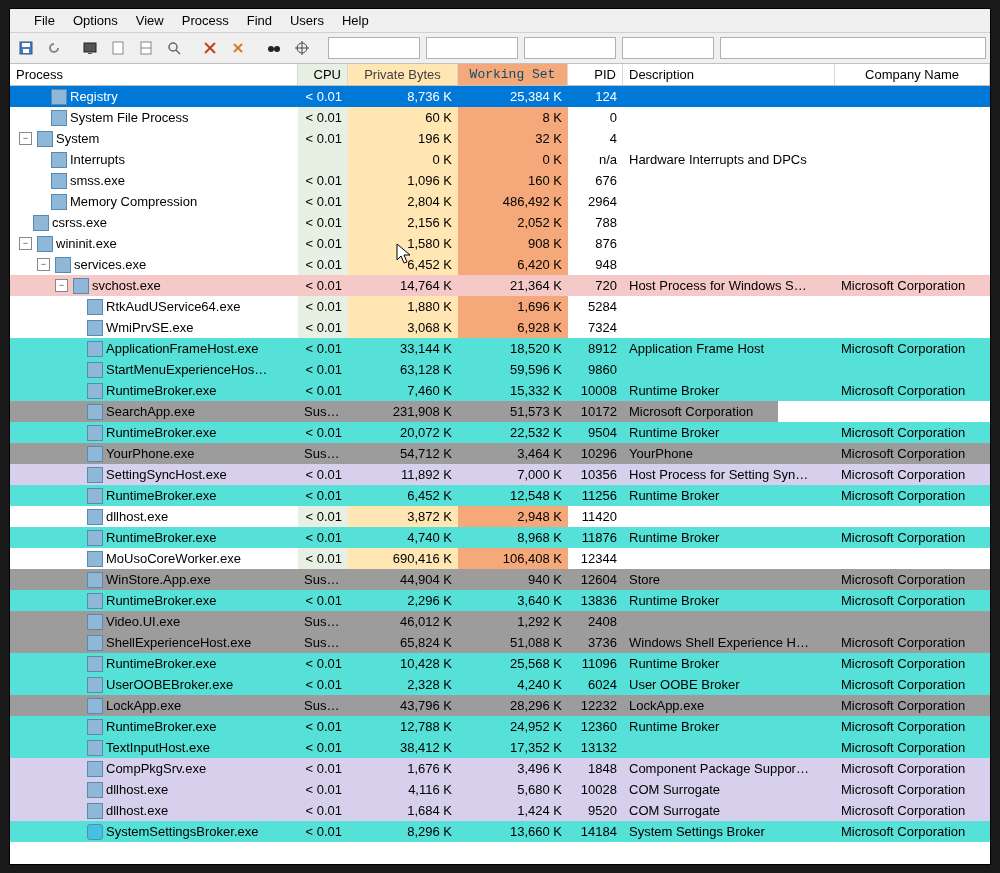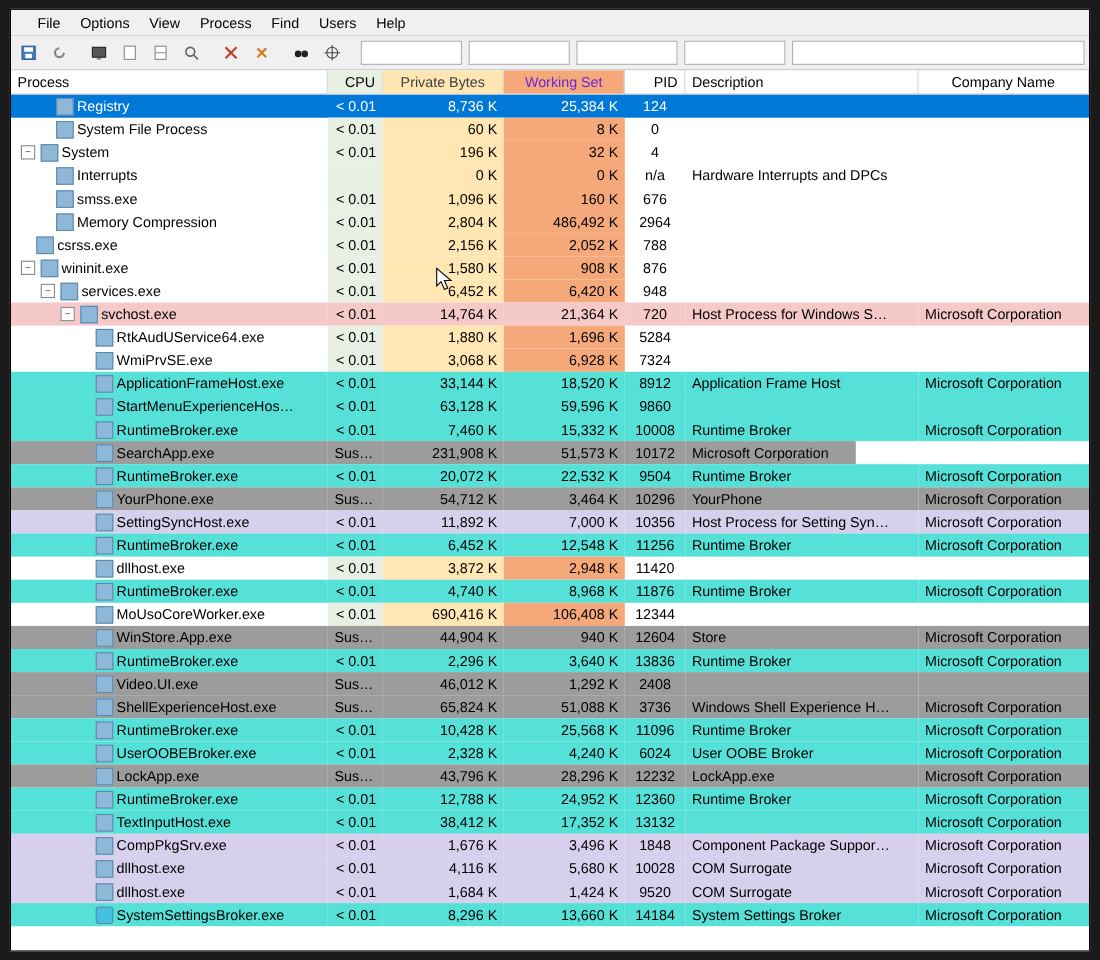--- a/index.html
+++ b/index.html
@@ -13,36 +13,36 @@
   .tb-box{flex:0 0 90px;height:20px;border:1px solid #b0b0b0;background:#fff;margin-left:2px;}
   .header{display:flex;background:#fff;border-bottom:1px solid #c0c0c0;font-size:13px;}
   .header .hcell{padding:3px 6px;border-right:1px solid #d8d8d8;box-sizing:border-box;white-space:nowrap;overflow:hidden;text-overflow:ellipsis;}
   .body{overflow:auto;height:calc(100% - 76px);}
   .row{display:flex;height:21px;line-height:21px;font-size:13px;position:relative;}
   .row .cell{padding:0 6px;box-sizing:border-box;white-space:nowrap;overflow:hidden;text-overflow:ellipsis;}
   .c-process{width:288px;position:relative;display:flex;align-items:center;gap:3px;}
   .c-cpu{width:50px;text-align:right;}
   .c-priv{width:110px;text-align:right;}
   .c-work{width:110px;text-align:right;}
-  .c-pid{width:55px;text-align:center;}
+  .c-pid{width:55px;text-align:right;}
   .c-desc{width:212px;}
   .c-comp{width:155px;}
   .tree-icon{width:14px;height:14px;background:#8fb8d8;border:1px solid #5a8ab0;flex:0 0 14px;}
   .exp{width:11px;height:11px;border:1px solid #888;background:#fff;display:flex;align-items:center;justify-content:center;font-size:9px;line-height:9px;flex:0 0 11px;color:#444;margin-right:2px;}
   .indent{display:inline-block;}
   .sel{background:#0078d7;color:#fff;}
   .bg-pink{background:#f6c9c9;}
   .bg-cyan{background:#55e0d8;}
   .bg-grey{background:#9c9c9c;}
   .bg-lilac{background:#d6d0ec;}
   .bg-cpu{background:#e8f0e4;}
   .bg-priv{background:#ffe6b3;}
   .bg-work{background:#f5a97a;}
   .hdr-priv{color:#404040;}
-  .hdr-work{color:#6d28d9;}
+  .hdr-work{color:#0c4a6e;font-family:Liberation Mono, monospace;}
   .cursor{position:absolute;pointer-events:none;left:385px;top:233px;z-index:50;}
 </style>
 </head>
 <body>
 
 <div class="window">
 
   <div class="menubar" id="menubar">
       <span>File</span>
       <span>Options</span>

